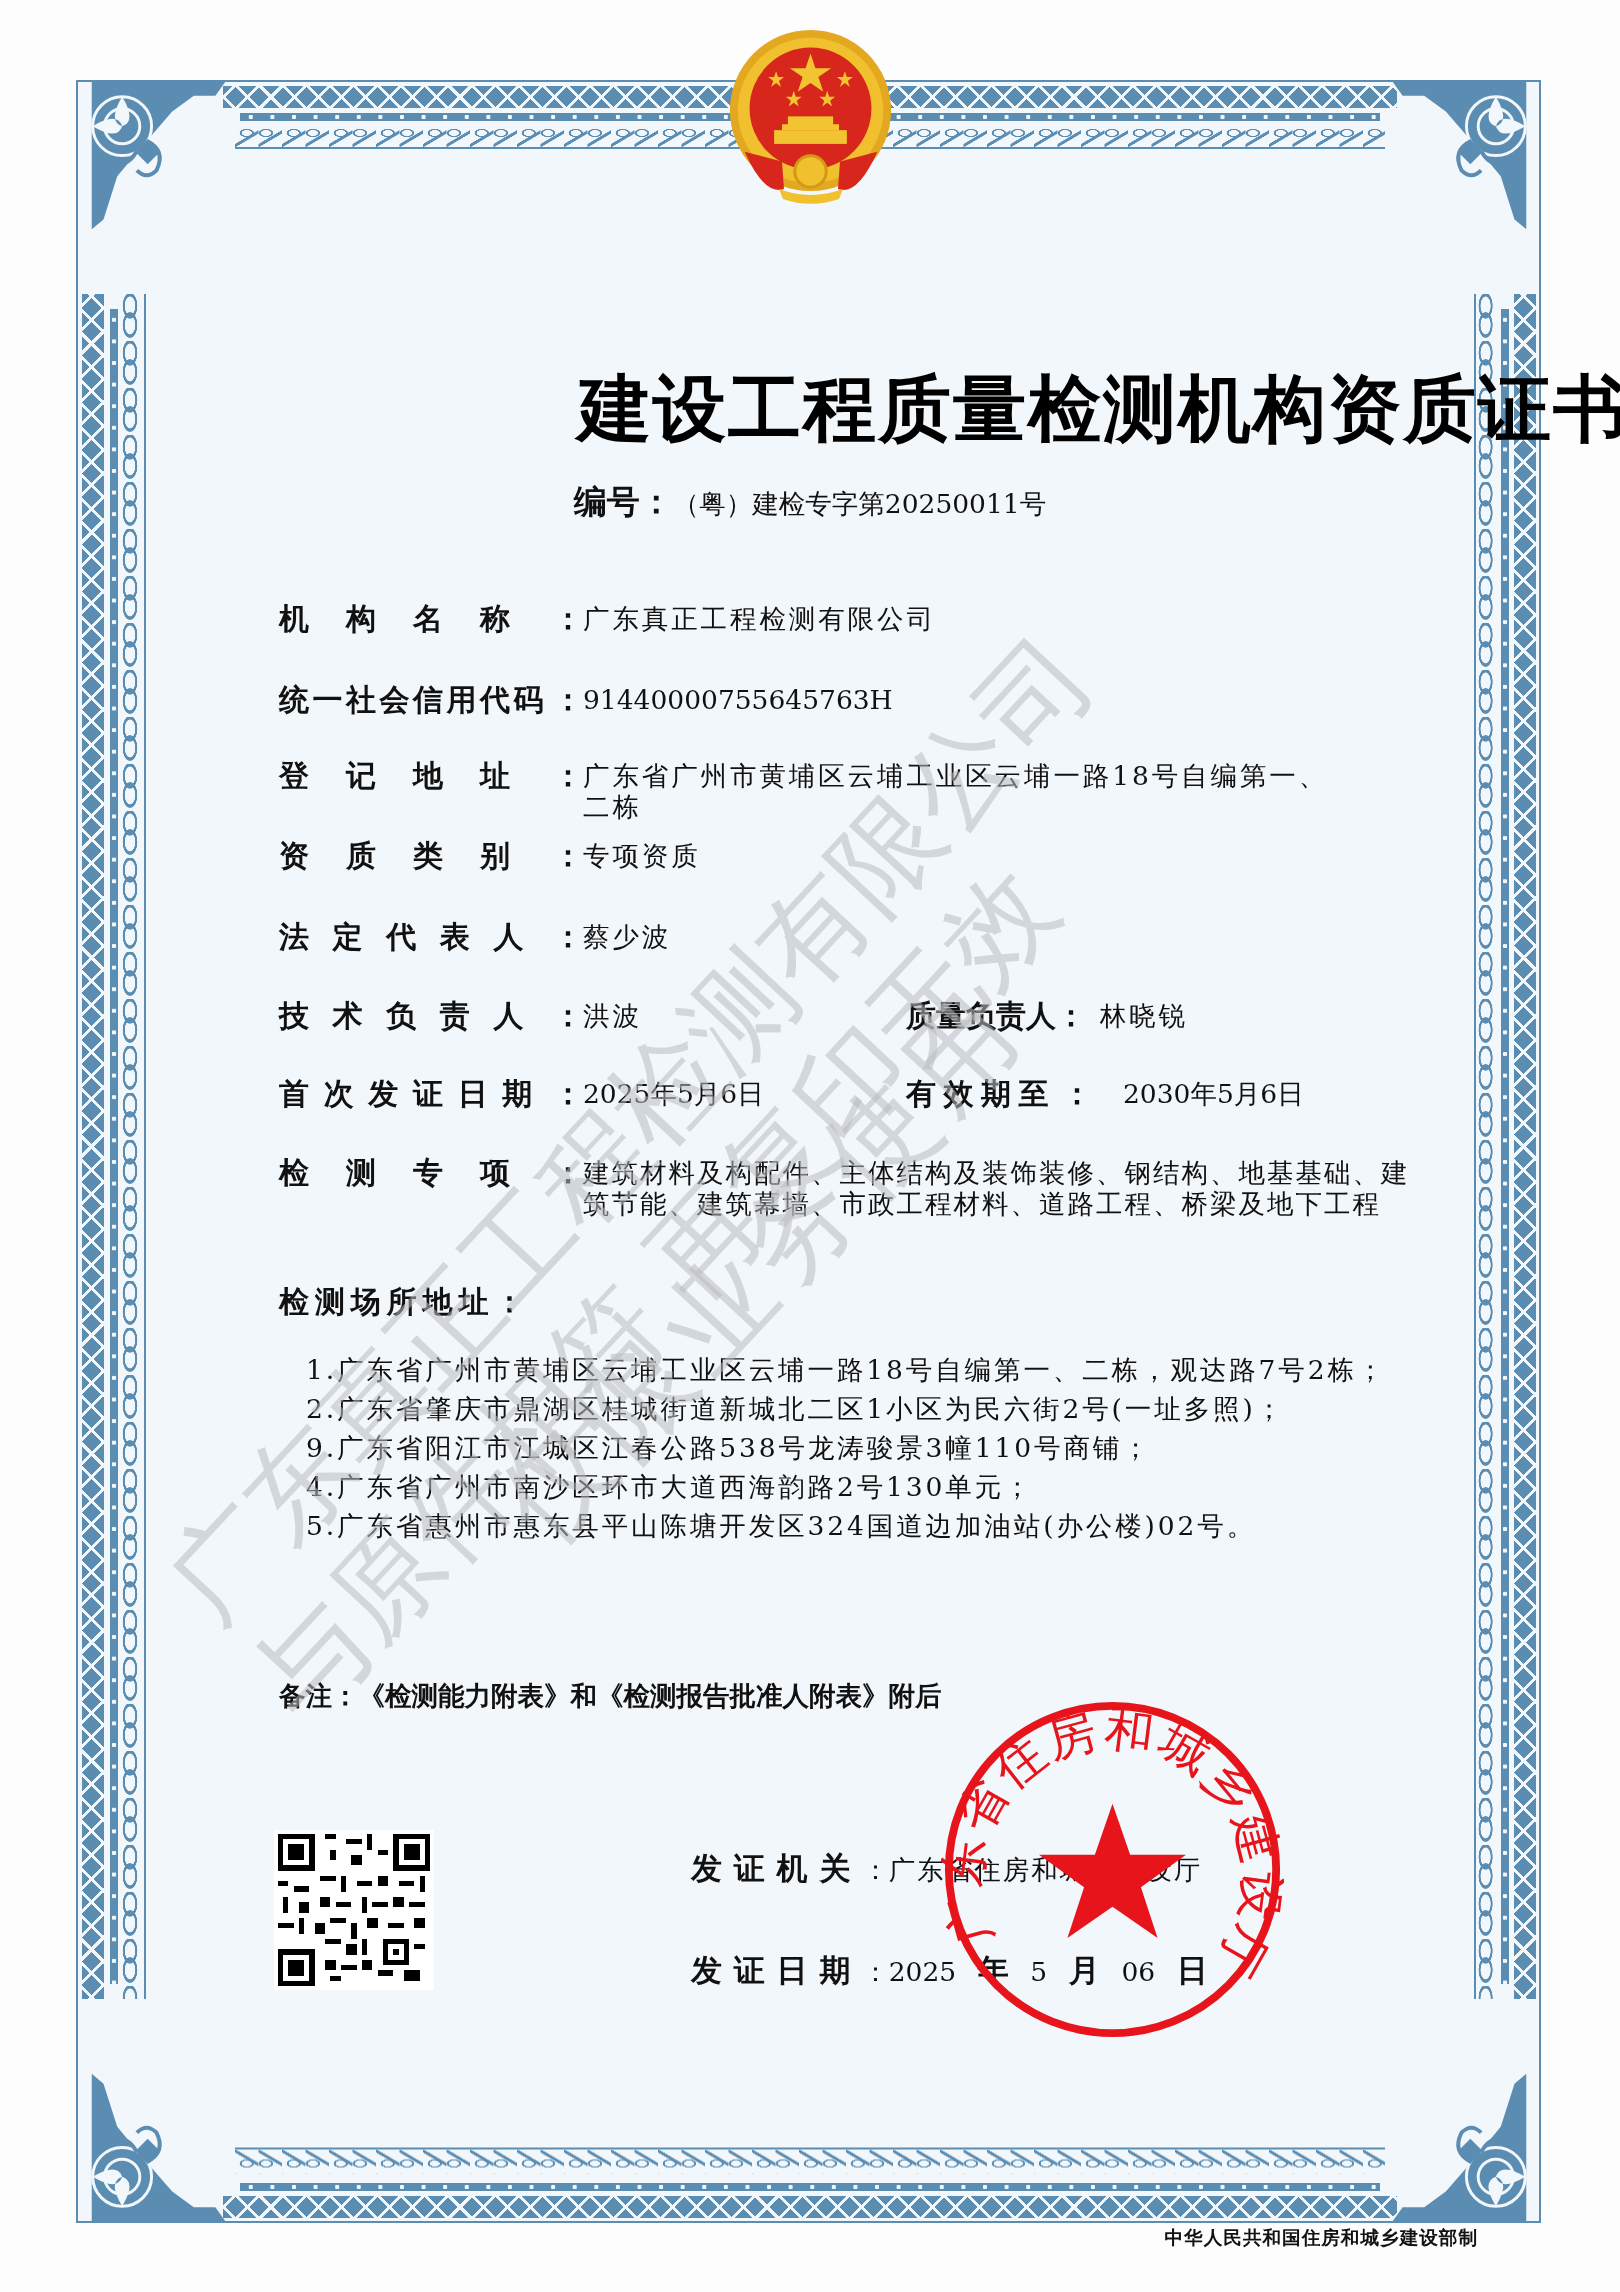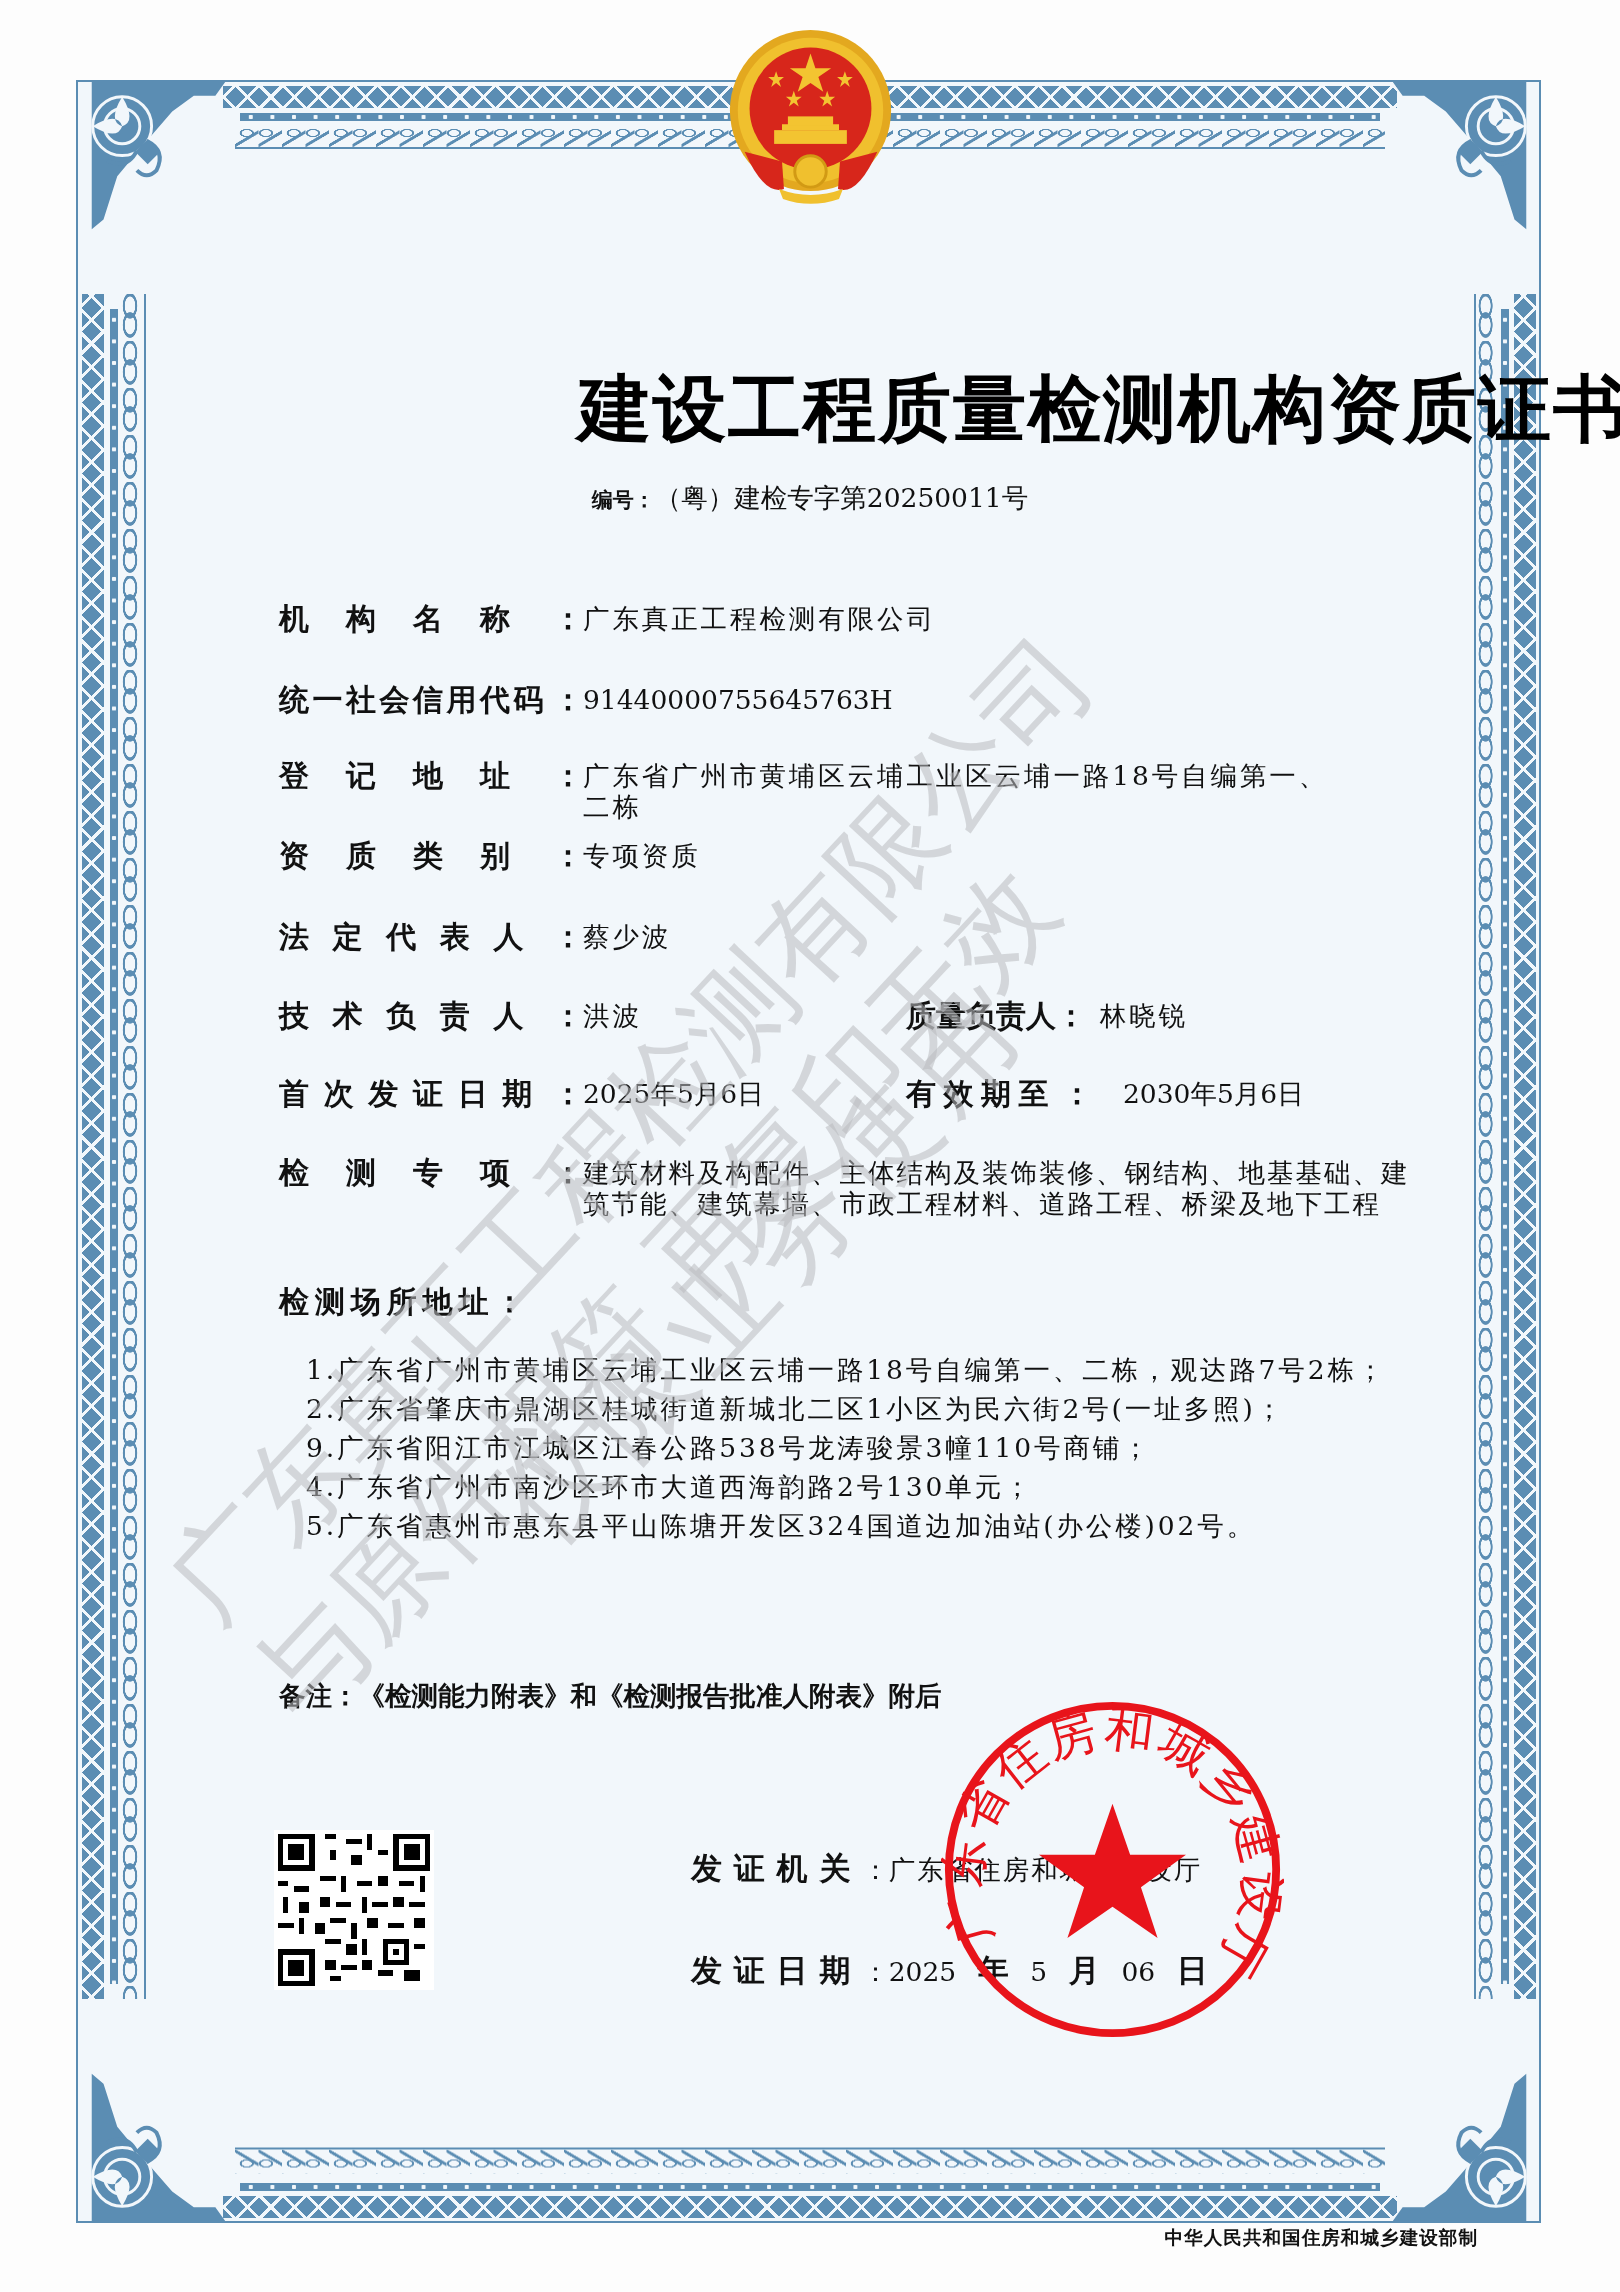--- a/index.html
+++ b/index.html
@@ -70,21 +70,21 @@
   
   .title {
     position: absolute; left: 8px; width: 1620px; top: 361px; text-align: right;
     font-family: "DejaVu Sans", "Liberation Sans", sans-serif;
     font-weight: bold; font-size: 73px; letter-spacing: 2px; color: #000;
   }
   .certno {
     position: absolute; left: 0; width: 1620px; top: 480px; text-align: center;
     font-size: 26.5px;
   }
-  .certno .lbl { font-family: "DejaVu Sans", sans-serif; font-weight: bold; font-size: 21px; }
+  .certno .lbl { font-family: "DejaVu Sans", sans-serif; font-weight: bold; font-size: 33px; }
 
   .row { position: absolute; left: 279px; display: flex; align-items: flex-start; font-size: 26.5px; line-height: 31px; }
   .lbl-b {
     font-family: "DejaVu Sans", "Liberation Sans", sans-serif; font-weight: bold;
     font-size: 30px; width: 304px; display: flex; justify-content: space-between;
     white-space: nowrap;
   }
   .lbl-b .colon { margin-left: 5.9px; }
   .val { letter-spacing: 2.9px; }
   .val.wrap { width: 814px; }

